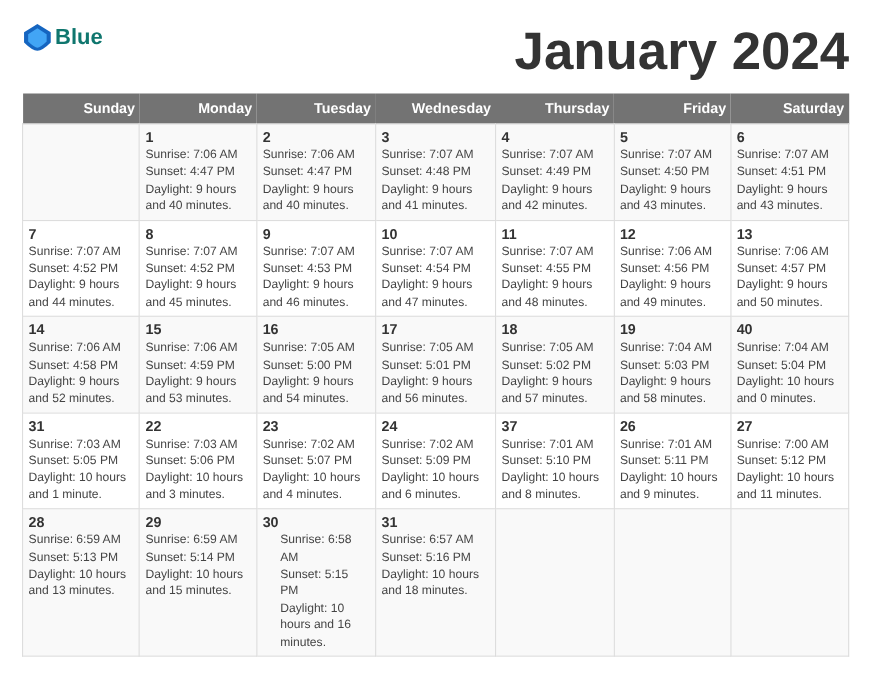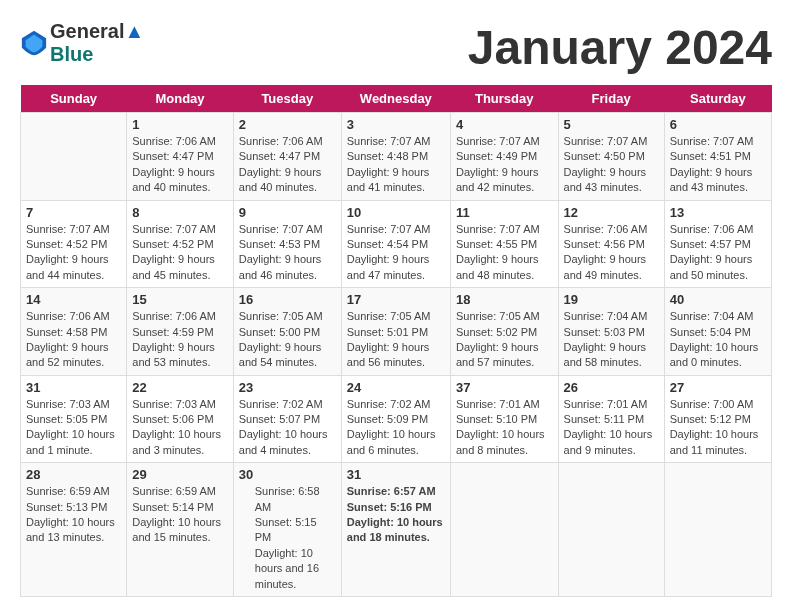--- a/index.html
+++ b/index.html
@@ -36,24 +36,24 @@
     .location-title {
       font-size: 18px;
       color: #555;
     }
     table {
       width: 100%;
       border-collapse: collapse;
       font-size: 11px;
     }
     thead tr th {
-      background-color: #be185d;
+      background-color: #737373;
       color: #fff;
       padding: 6px 4px;
-      text-align: center;
+      text-align: right;
       font-size: 13px;
       font-weight: bold;
     }
     tbody tr td {
       border: 1px solid #ddd;
       vertical-align: top;
       padding: 4px 5px;
       height: 85px;
       width: 113px;
       background: #fff;
@@ -83,21 +83,20 @@
 </head>
 <body>
 
 <div class="header">
   <div class="logo">
     <svg class="logo-icon" viewBox="0 0 30 30">
       <path d="M15 2 L28 10 L28 20 Q20 28 15 28 Q10 28 2 20 L2 10 Z" fill="#1565c0"></path>
       <path d="M15 6 L24 12 L24 19 Q18 25 15 25 Q12 25 6 19 L6 12 Z" fill="#42a5f5"></path>
     </svg>
     <div>
-      <div style="font-size:20px;font-weight:bold;color:#333;">General<span style="color:#1565c0;">▲</span></div>
       <div style="font-size:20px;font-weight:bold;color:#0f766e;">Blue</div>
     </div>
   </div>
   <div class="title-block">
     <div class="month-title">January 2024</div>
   </div>
 </div>
 
 <table>
   <thead>
@@ -297,21 +296,21 @@
 Daylight: 10 hours and 15 minutes.</div>
         </td>
         <td>
           <span class="day-number">30</span>
           <div class="day-detail" style="white-space: pre-line; margin-left: 16px;">Sunrise: 6:58 AM
 Sunset: 5:15 PM
 Daylight: 10 hours and 16 minutes.</div>
         </td>
         <td>
           <span class="day-number">31</span>
-          <div class="day-detail" style="white-space: pre-line; font-weight: bold;">Sunrise: 6:57 AM
+          <div class="day-detail" style="white-space: pre-line;">Sunrise: 6:57 AM
 Sunset: 5:16 PM
 Daylight: 10 hours and 18 minutes.</div>
         </td>
         <td class="empty"></td>
         <td class="empty"></td>
         <td class="empty"></td>
       </tr>
     </tbody>
 </table>
 

